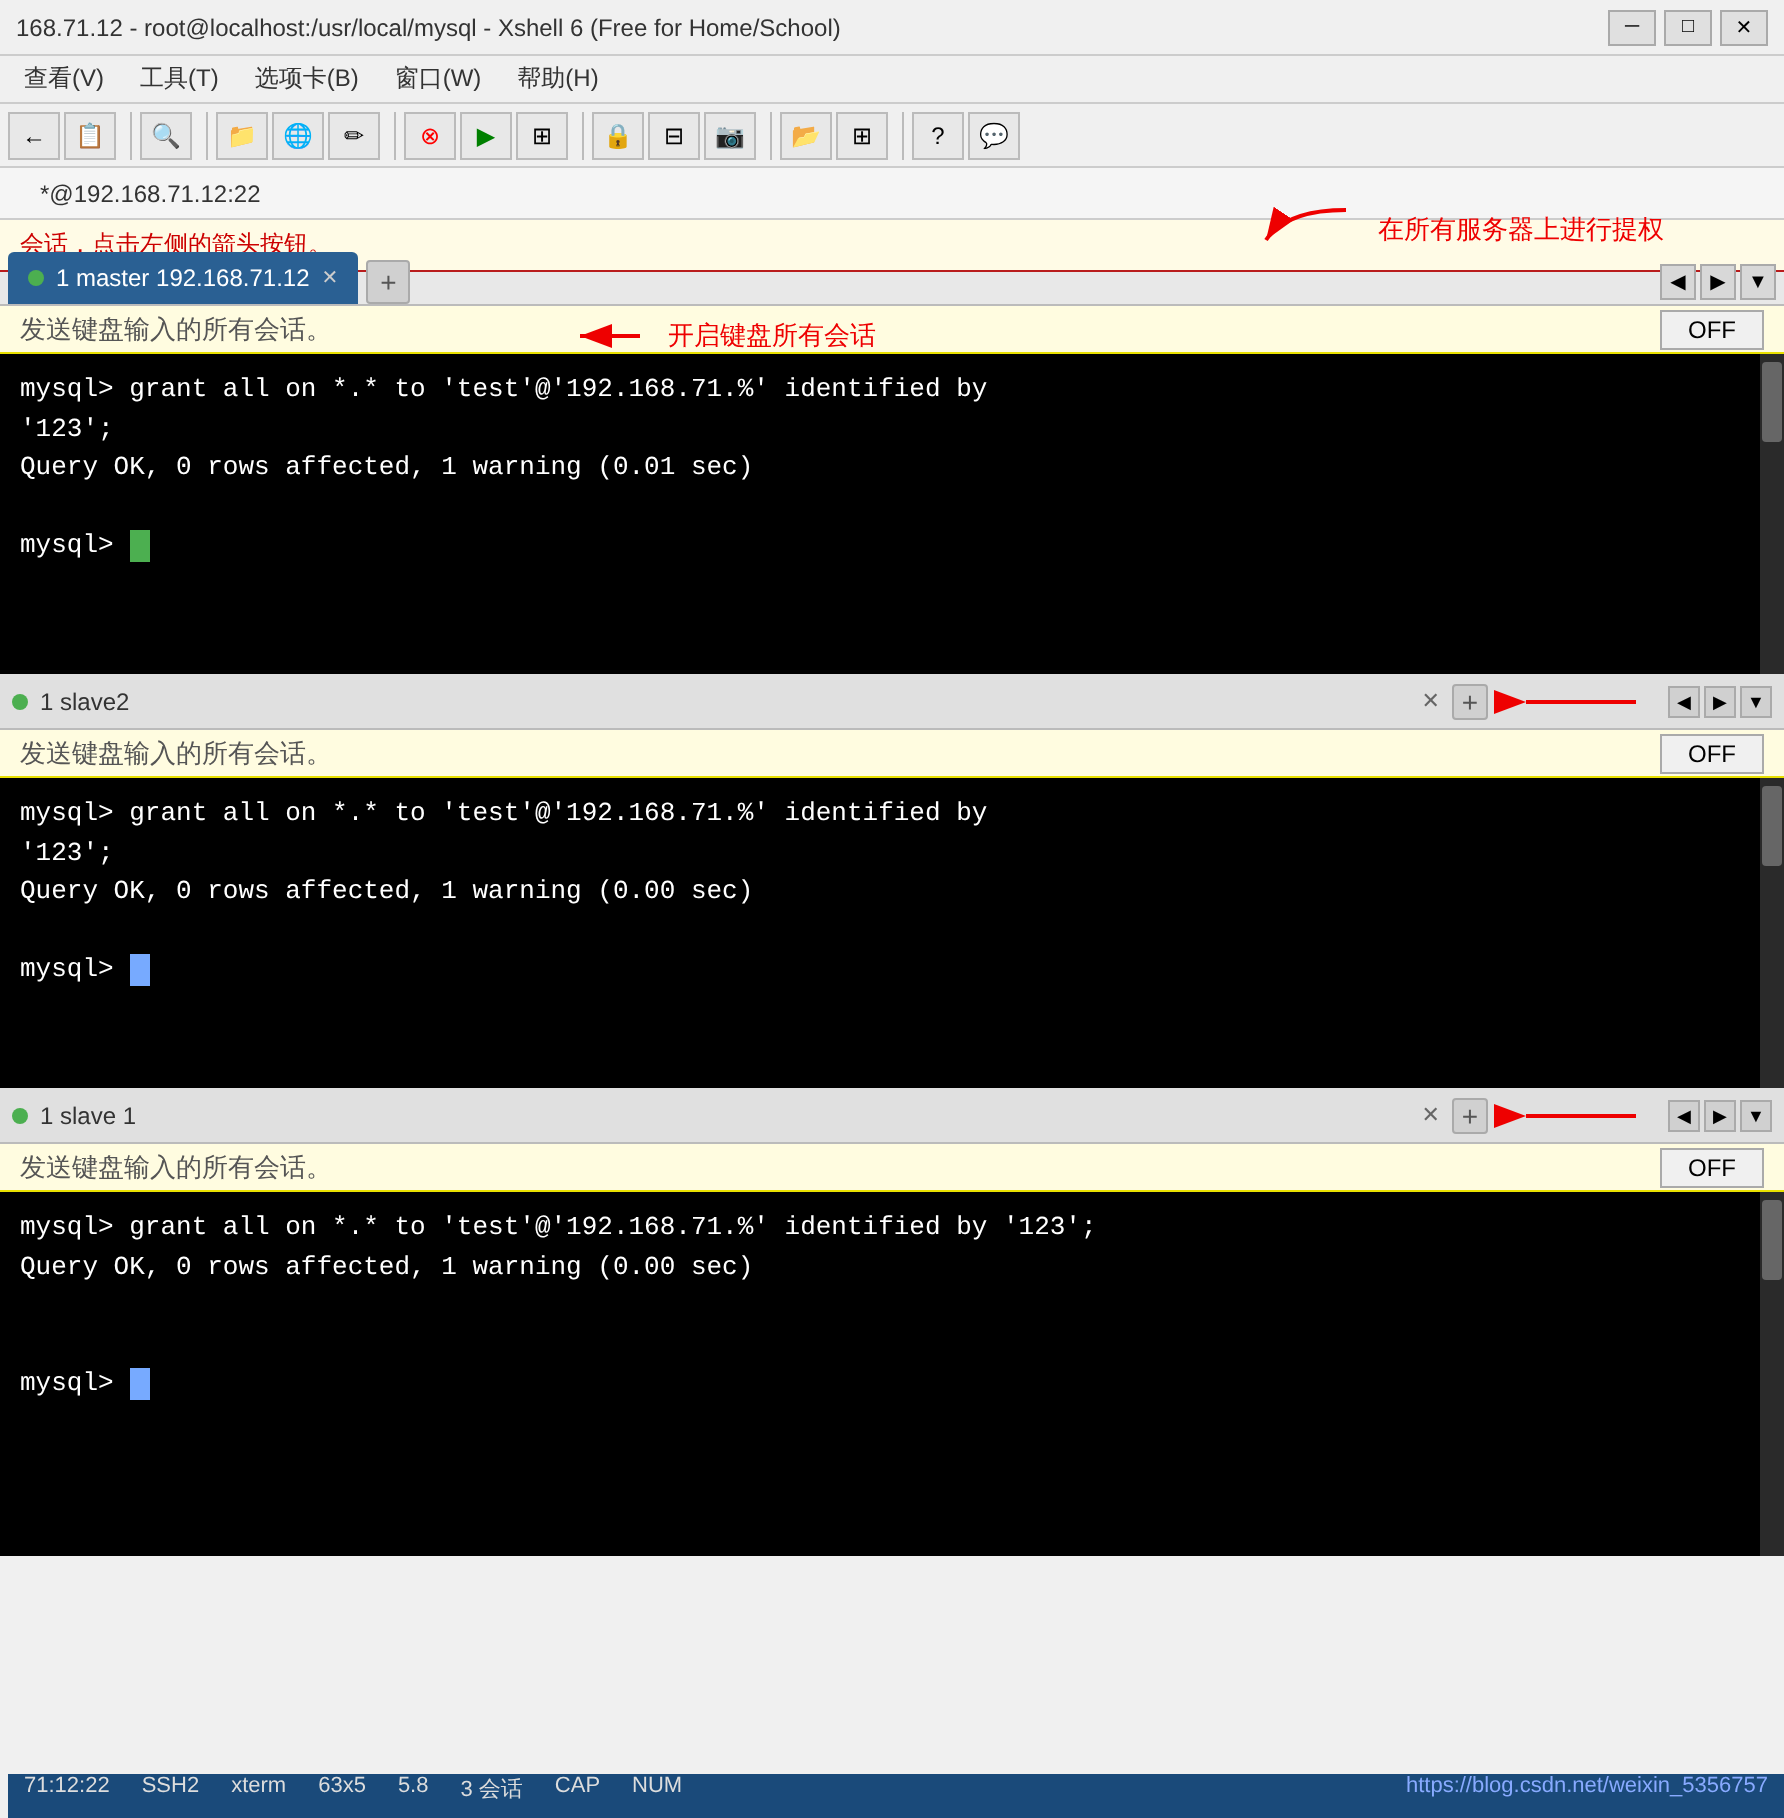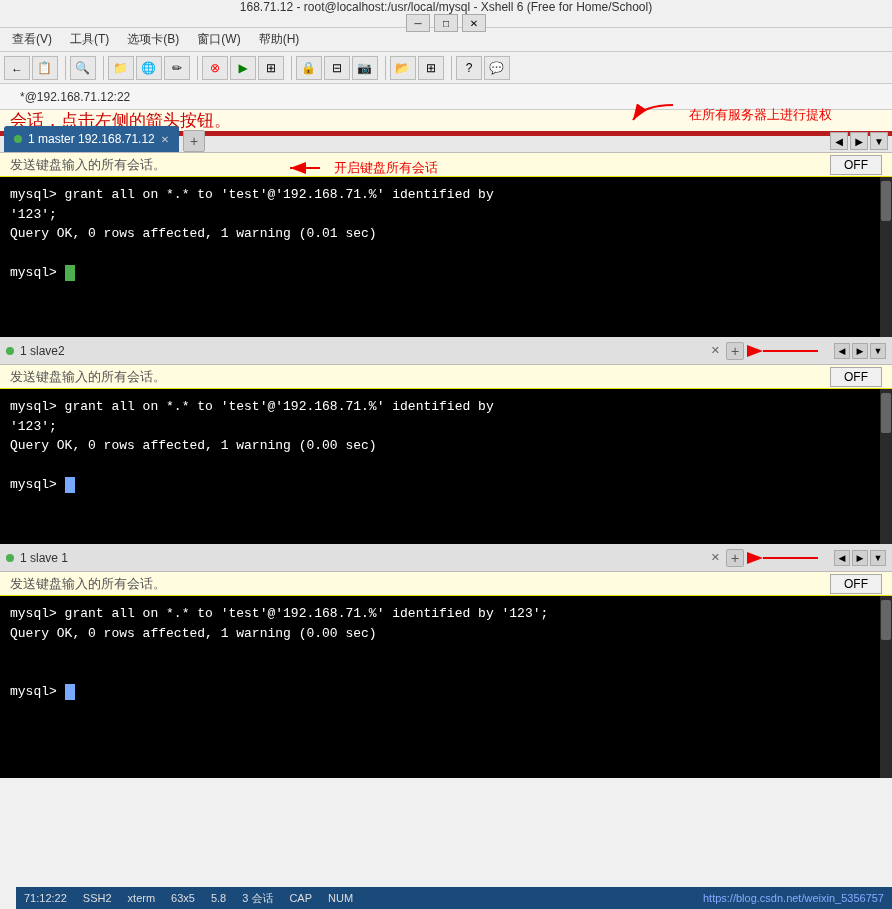--- a/index.html
+++ b/index.html
@@ -15,21 +15,20 @@
 
     
     .title-bar {
       background: #f0f0f0;
       height: 28px;
       display: flex;
       align-items: center;
       padding: 0 8px;
       border-bottom: 1px solid #ccc;
       justify-content: space-between;
-      flex-direction: column;
     }
     .title-bar-left {
       font-size: 12px;
       color: #333;
     }
     .title-bar-right {
       display: flex;
       gap: 4px;
     }
     .title-btn {
@@ -101,22 +100,22 @@
       color: #333;
     }
 
     
     .hint-bar {
       background: #fffbe6;
       height: 26px;
       display: flex;
       align-items: center;
       padding: 0 10px;
-      border-bottom: 5px solid #b91c1c;
-      font-size: 17px;
+      border-bottom: 1px solid #b91c1c;
+      font-size: 12px;
       color: #c00;
       position: relative;
     }
 
     
     .tab-strip {
       background: #e8e8e8;
       height: 17px;
       display: flex;
       align-items: flex-end;
@@ -294,27 +293,26 @@
       height: 40px;
       background: #666;
       margin-top: 4px;
       border-radius: 2px;
     }
 
     
     .status-bar {
       position: absolute;
       bottom: 0;
-      left: 16px;
+      left: 4px;
       right: 0;
       height: 22px;
       background: #1a4a7a;
       color: #ccc;
       display: flex;
-      align-items: center;
       padding: 0 8px;
       font-size: 11px;
       gap: 16px;
     }
     .status-item {
       color: #ddd;
     }
 
     .panel-block {
       position: relative;

